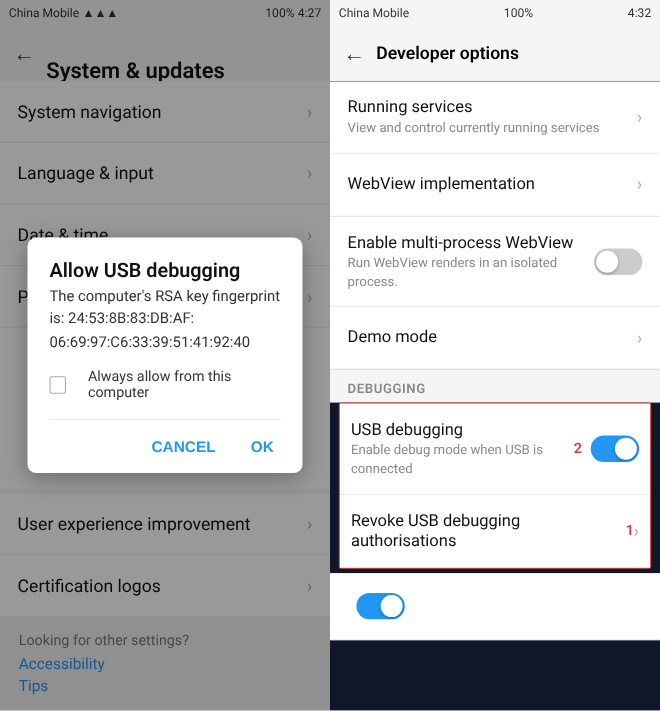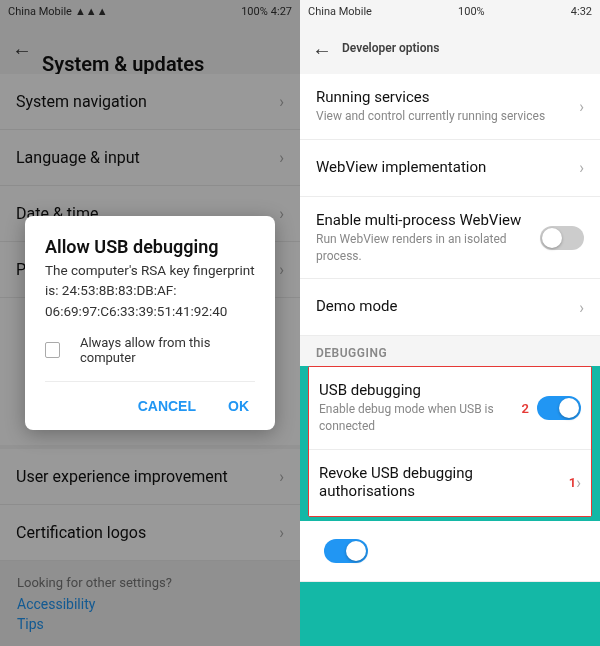--- a/index.html
+++ b/index.html
@@ -206,28 +206,28 @@
     .right-header {
       height: 52px;
       background: #f5f5f5;
       display: flex;
       align-items: center;
       padding: 0 12px;
       gap: 10px;
     }
 
     .right-header-title {
-      font-size: 12px;
-      font-weight: 600;
-      color: #404040;
+      font-size: 16px;
+      font-weight: 600;
+      color: #000000;
     }
 
     .right-content {
       flex: 1;
-      background: #14b8a6;
+      background: #0f172a;
       overflow-y: auto;
     }
 
     .right-menu-item {
       display: flex;
       align-items: center;
       justify-content: space-between;
       padding: 14px 16px;
       background: #fff;
       border-bottom: 1px solid #ececec;

